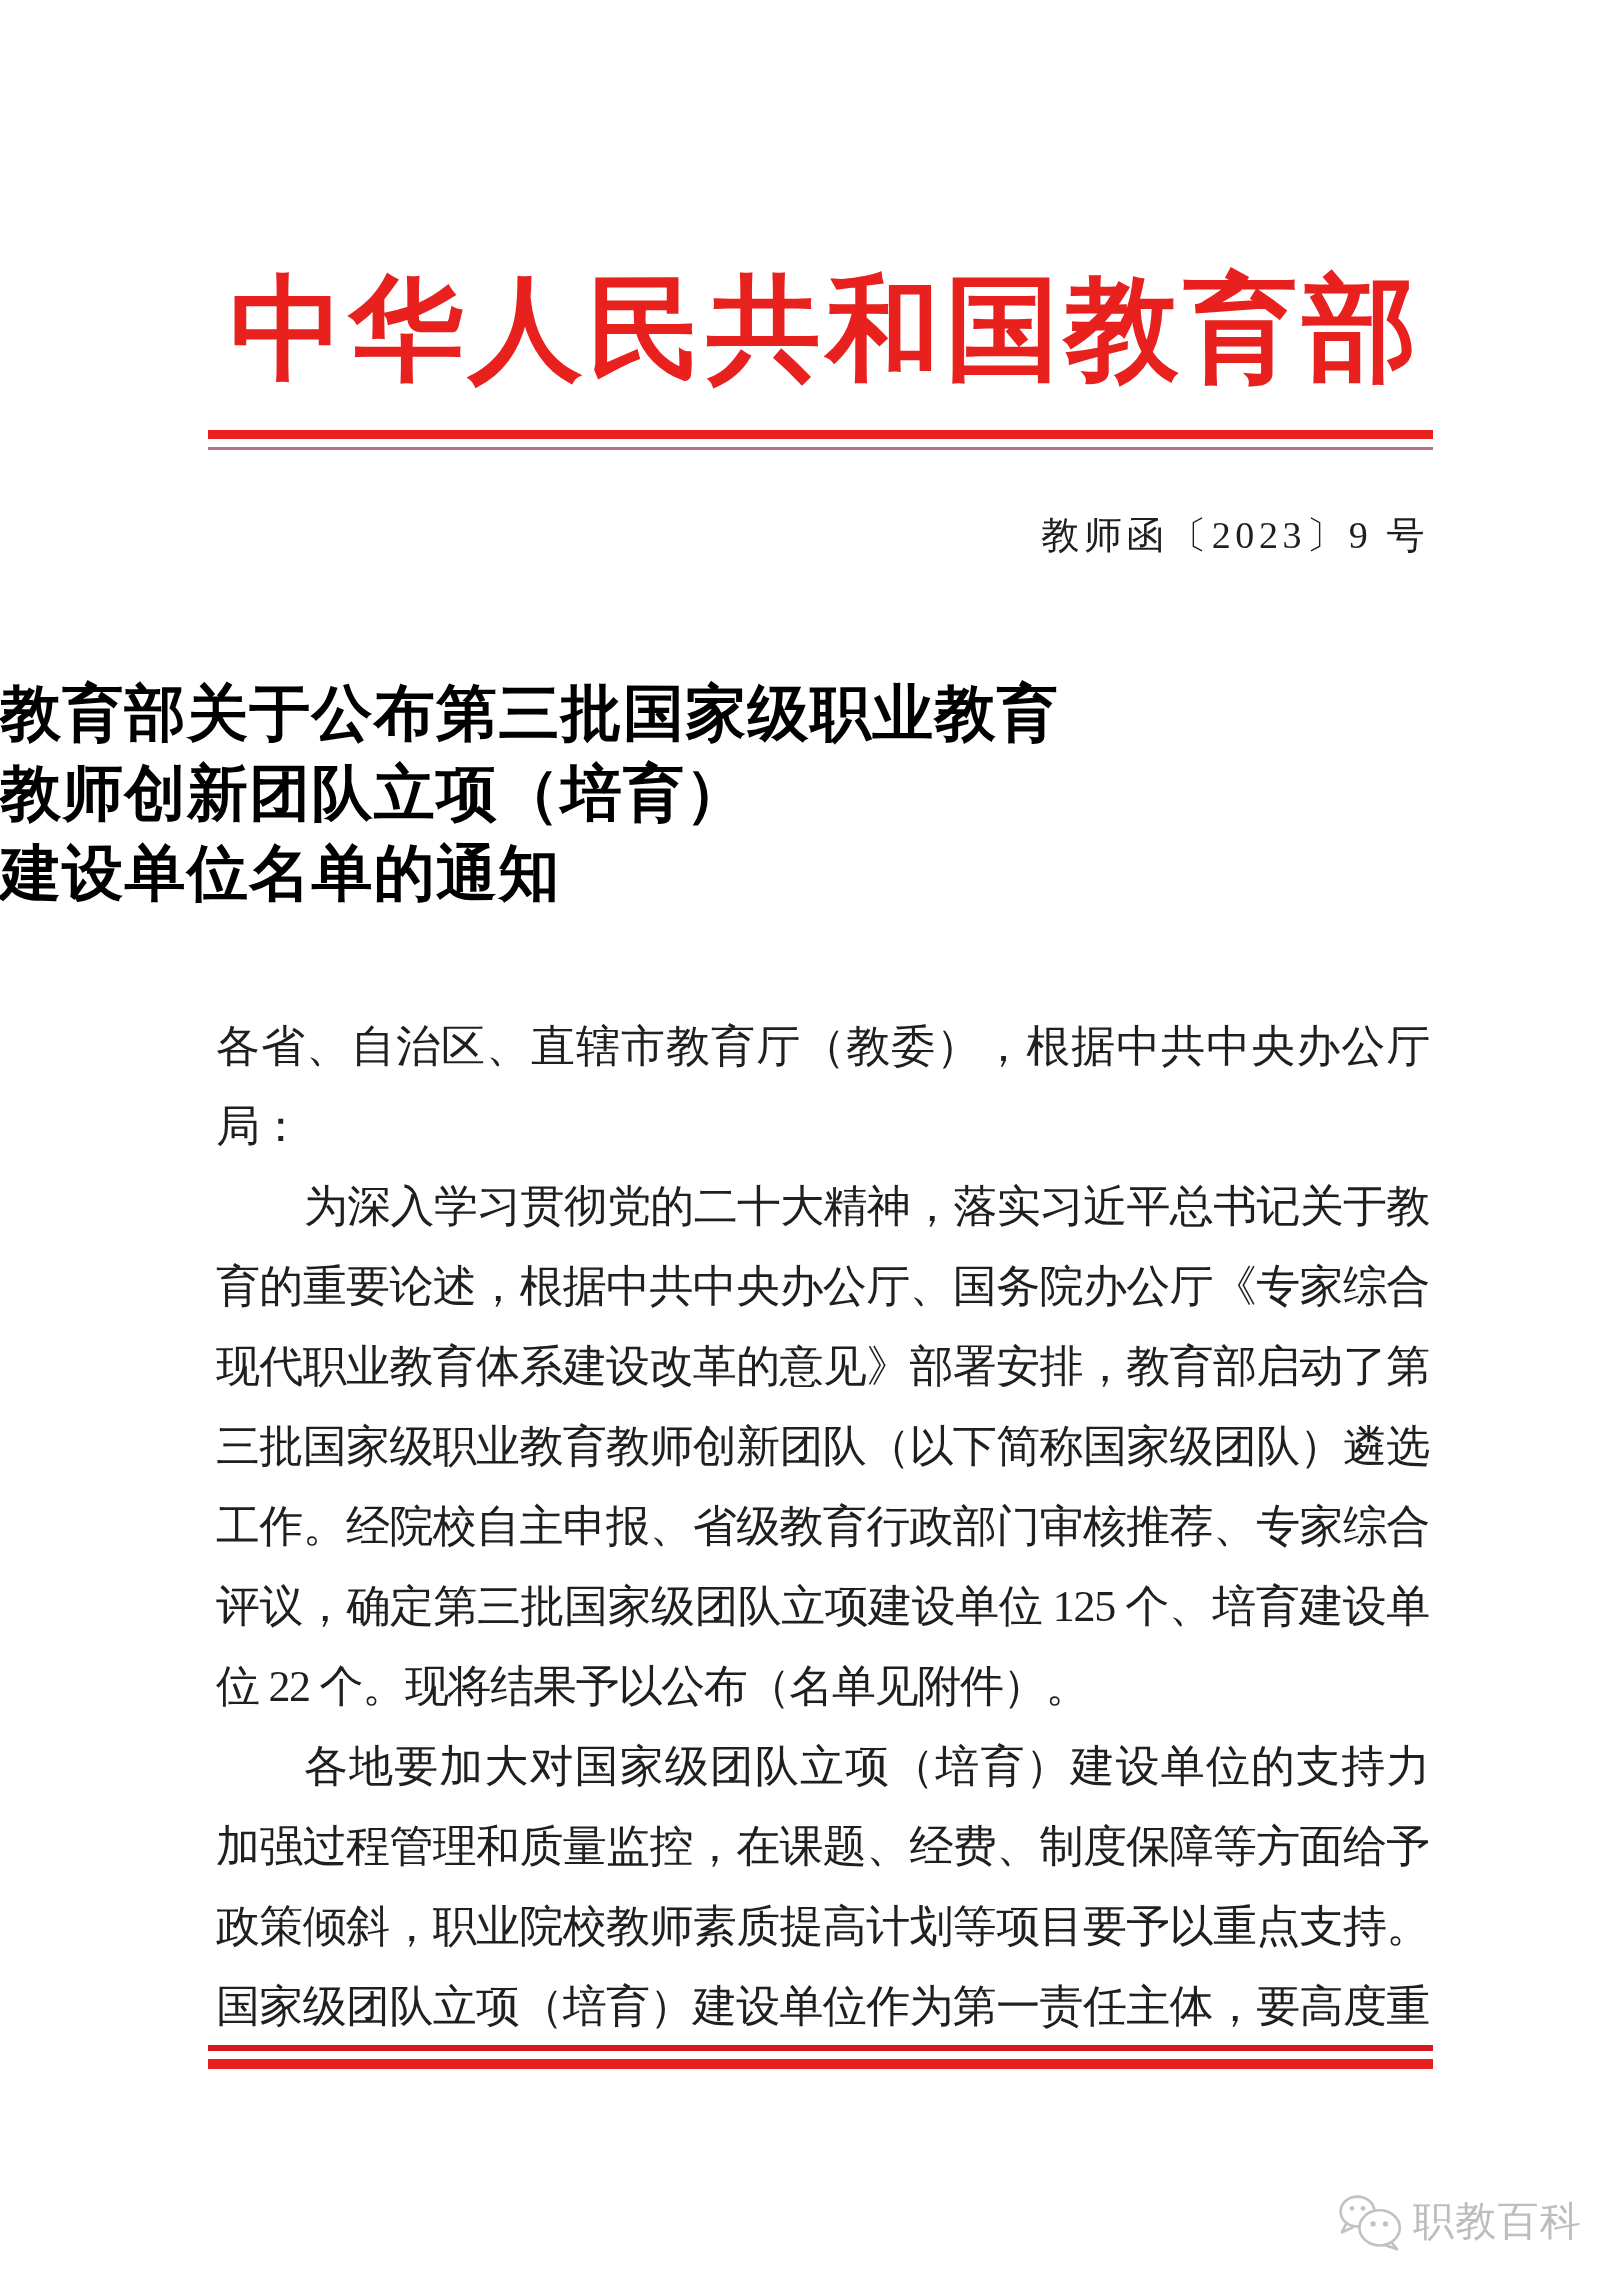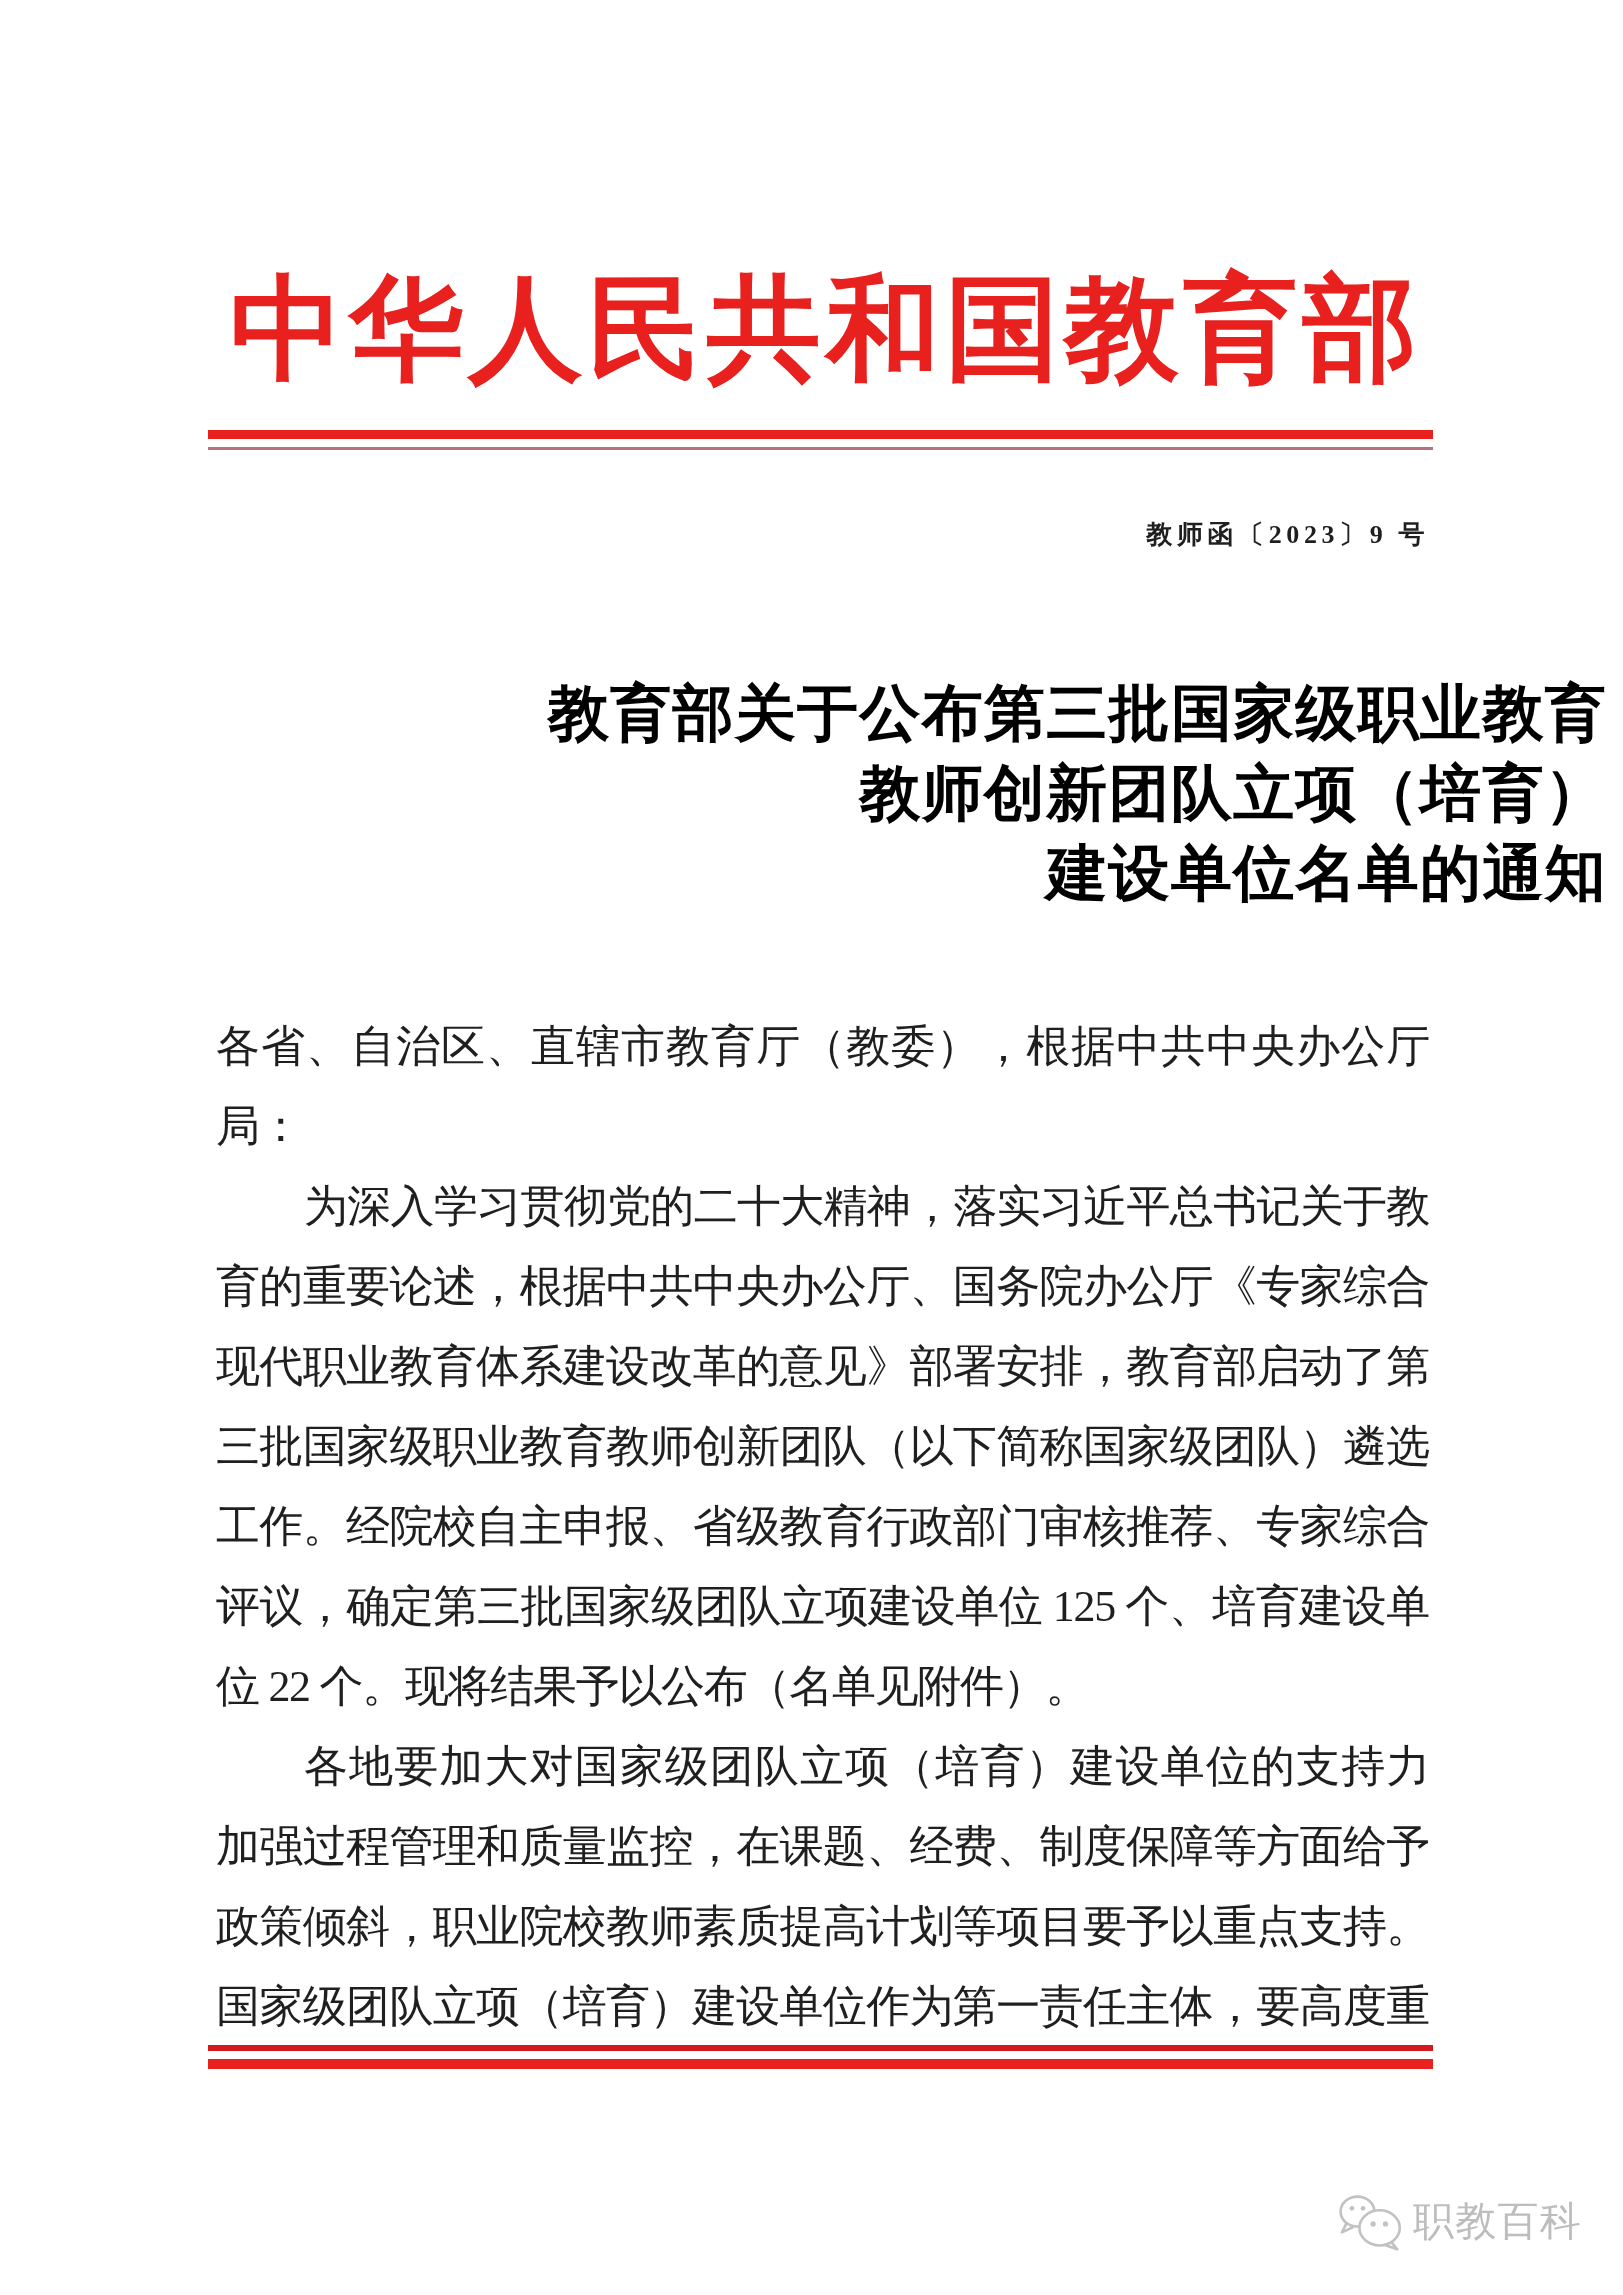--- a/index.html
+++ b/index.html
@@ -27,33 +27,32 @@
   }
   .rule { position: absolute; left: 208px; right: 190px; }
   .rule-top-thick  { top: 430px;  height: 8.5px; background: var(--red, #e8201e); }
   .rule-top-thin   { top: 447px;  height: 3.3px;  background: var(--rule-thin-top, #b5737f); }
 
   
   .doc-number {
     position: absolute;
     top: 509px; left: 224px; right: 194px;
     text-align: right;
-    font-size: 26px;
+    font-size: 38px;
     line-height: 52px;
     letter-spacing: 4.6px;
     color: var(--text, #1f1f1f);
     white-space: nowrap;
-    font-weight: bold;
   }
 
   
   .doc-title {
     position: absolute;
-    top: 674px; left: 0; right: 16px;
-    text-align: right;
+    top: 674px; left: 0; right: 4px;
+    text-align: left;
     font-weight: 700;
     color: #000;
   }
   .doc-title-line {
     font-size: 61px;
     line-height: 80px;
     letter-spacing: 1.3px;
     white-space: nowrap;
   }
 

